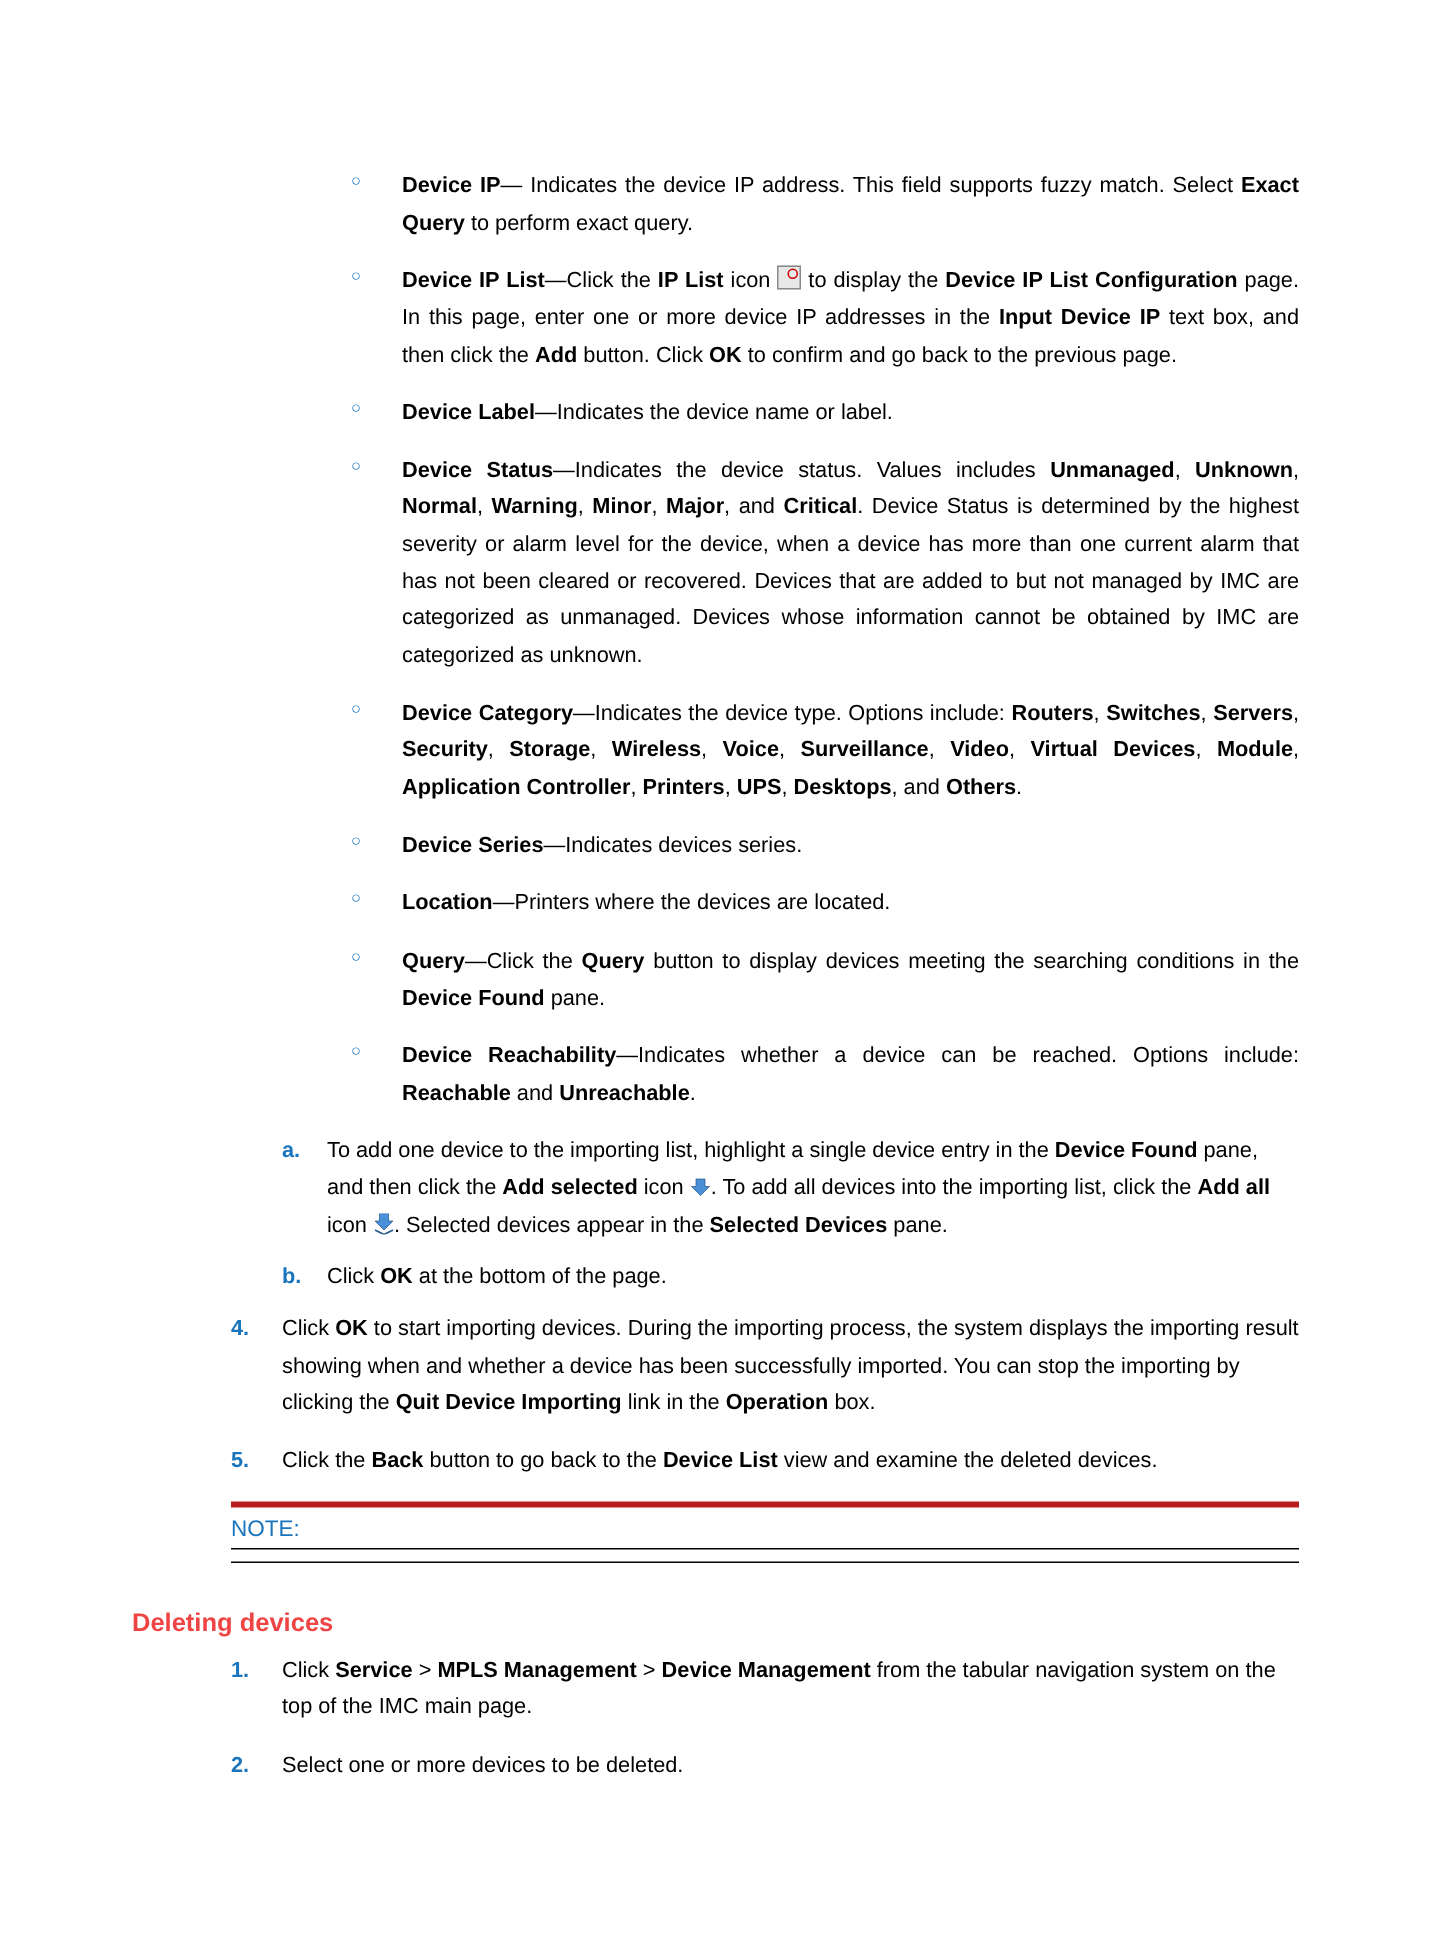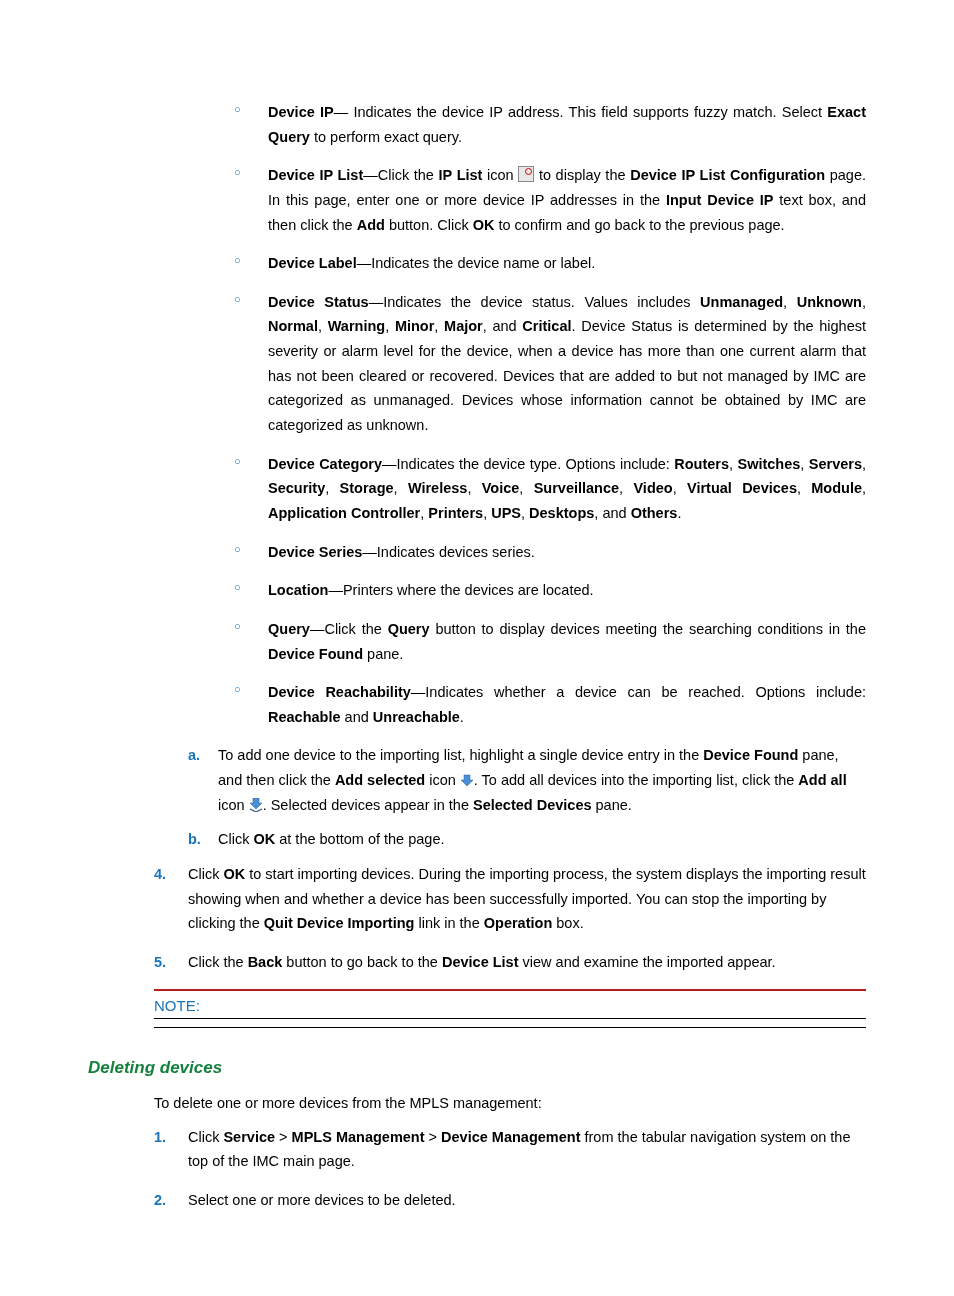--- a/index.html
+++ b/index.html
@@ -13,21 +13,21 @@
   }
   .page {
     width: 954px;
     min-height: 1296px;
     box-sizing: border-box;
     padding: 100px 88px 40px 88px;
     position: relative;
   }
   .circ-list {
     list-style: none;
-    margin: 0 0 0 146px;
+    margin: 12px 0 0 146px;
     padding: 0;
   }
   .circ-list > li {
     position: relative;
     padding-left: 34px;
     margin-bottom: 14px;
     line-height: 1.7;
     text-align: justify;
   }
   .circ-list > li::before {
@@ -94,41 +94,40 @@
   }
   .icon-down {
     display: inline-block;
     width: 14px;
     height: 14px;
     vertical-align: -2px;
   }
   .icon-down svg { width: 14px; height: 14px; }
   .note-box {
     margin: 8px 0 28px 66px;
-    border-top: 2px solid #b91c1c;
+    border-top: 4px solid #b91c1c;
     border-bottom: 1px solid #000;
     padding: 6px 0;
   }
   .note-head {
     color: #1a75bc;
     font-size: 15px;
     margin-bottom: 2px;
     border-bottom: 1px solid #000;
     padding-bottom: 4px;
   }
   .note-body {
     padding-top: 4px;
     line-height: 1.5;
   }
   .h3 {
-    color: #15803d;
+    color: #ef4444;
     font-size: 17px;
     font-weight: bold;
-    margin: 30px 0 14px 0;
-    font-style: italic;
+    margin: 30px 0 0 0;
   }
   .para {
     margin-left: 66px;
     line-height: 1.6;
   }
 </style>
 </head>
 <body>
 
 <div class="page">
@@ -179,31 +178,30 @@
     </li>
   </ul>
 
   <ul class="num-list">
     <li>
       <span class="marker">4.</span>
       <span>Click </span><b>OK</b><span> to start importing devices. During the importing process, the system displays the importing result showing when and whether a device has been successfully imported. You can stop the importing by clicking the </span><b>Quit Device Importing</b><span> link in the </span><b>Operation</b><span> box.</span>
     </li>
     <li>
       <span class="marker">5.</span>
-      <span>Click the </span><b>Back</b><span> button to go back to the </span><b>Device List</b><span> view and examine the imported appear.</span>
+      <span>Click the </span><b>Back</b><span> button to go back to the </span><b>Device List</b><span> view and examine the deleted devices.</span>
     </li>
   </ul>
 
   <div class="note-box">
     <div class="note-head">NOTE:</div>
   </div>
 
   <div class="h3">Deleting devices</div>
 
-  <div class="para">To delete one or more devices from the MPLS management:</div>
 
   <ul class="num-list">
     <li>
       <span class="marker">1.</span>
       <span>Click </span><b>Service</b><span> &gt; </span><b>MPLS Management</b><span> &gt; </span><b>Device Management</b><span> from the tabular navigation system on the top of the IMC main page.</span>
     </li>
     <li>
       <span class="marker">2.</span>
       <span>Select one or more devices to be deleted.</span>
     </li>

